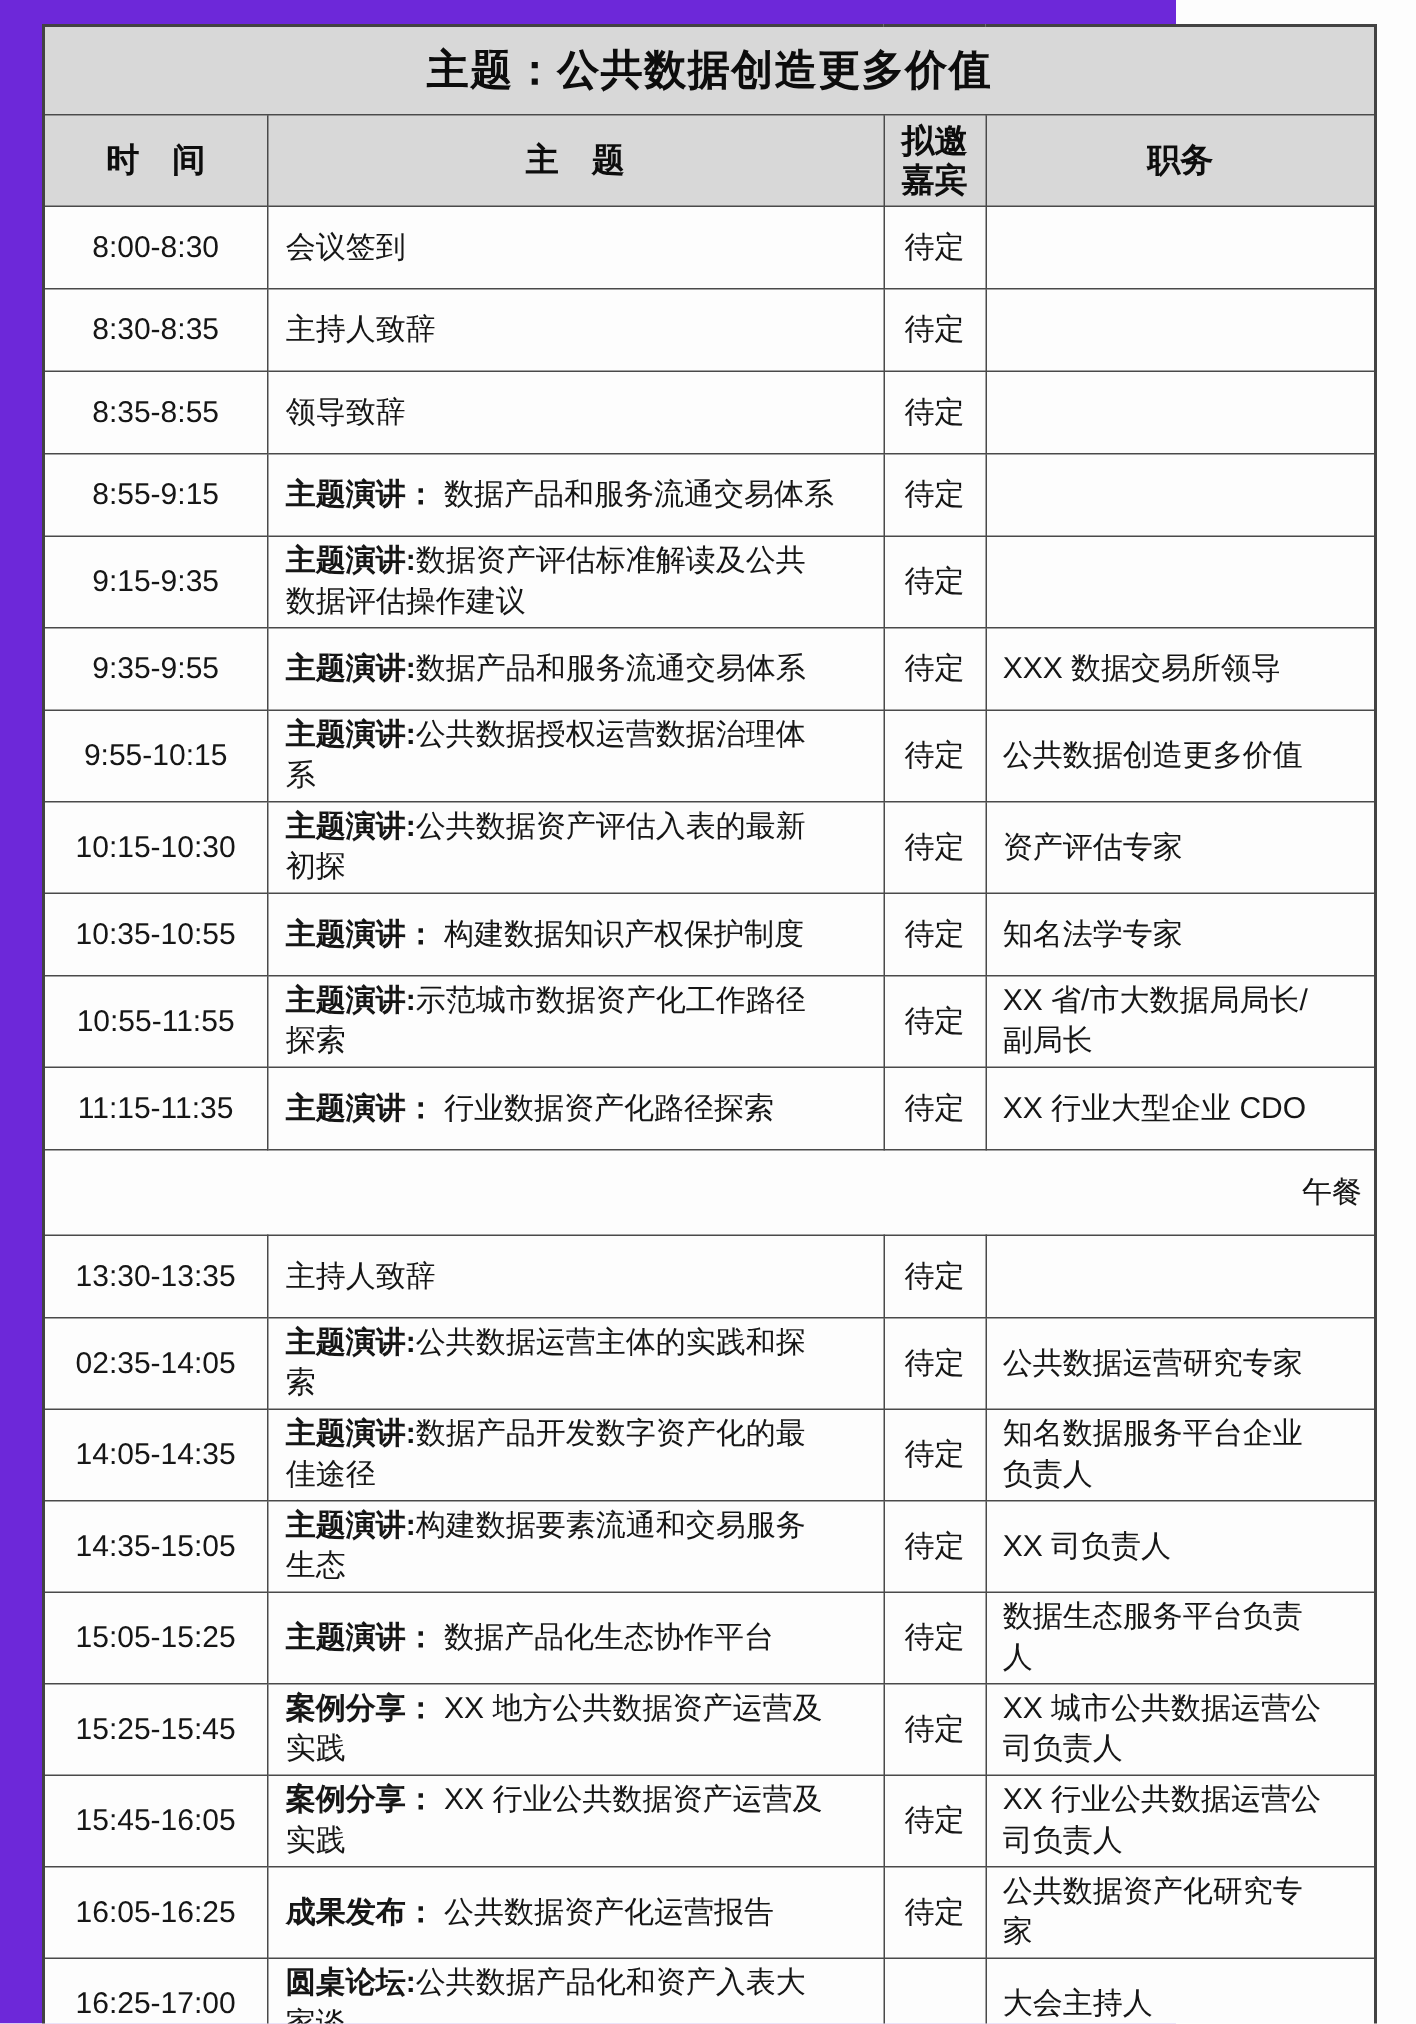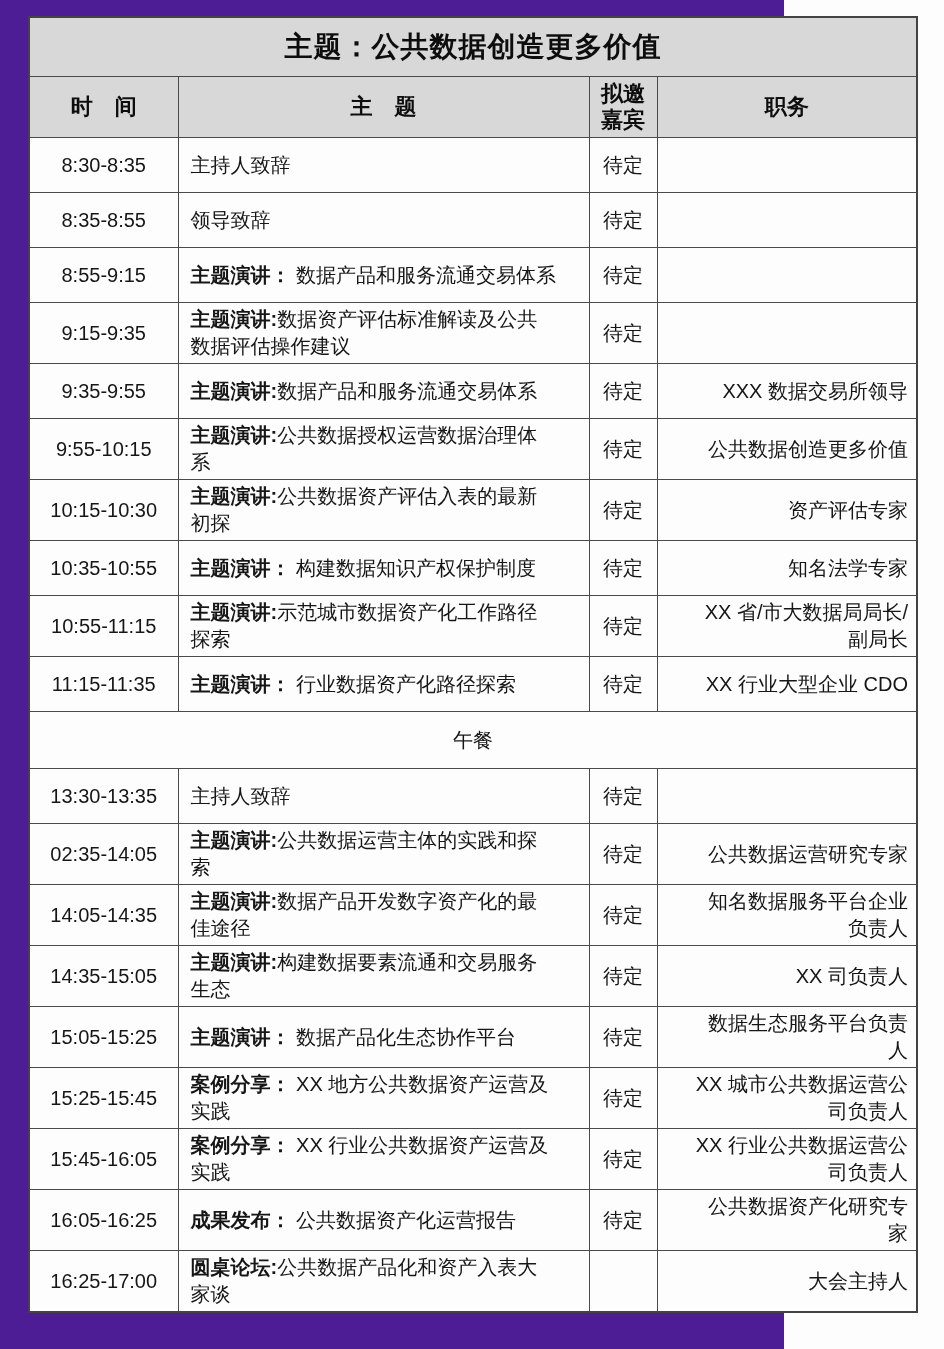--- a/index.html
+++ b/index.html
@@ -4,21 +4,21 @@
 <style>
   html, body { margin:0; padding:0; }
   body {
     width:944px; height:1349px;
     background:#fdfdfd;
     font-family:"Liberation Sans", sans-serif;
     color:#161616;
     position:relative;
     overflow:hidden;
   }
-  .sheet { position:absolute; left:0; top:0; width:784px; height:1349px; background:#4c1d95;text-decoration:underline; }
+  .sheet { position:absolute; left:0; top:0; width:784px; height:1349px; background:#6d28d9;text-decoration:underline; }
   table.agenda {
     position:absolute; left:28px; top:16px; width:888px;
     border-collapse:collapse; table-layout:fixed;
     background:#fdfdfd;
     border:2px solid #434343;
   }
   .agenda th, .agenda td { border:1.5px solid #4a4a4a; vertical-align:middle; }
   .title-cell {
     background:#d8d8d8;
     font-size:28px; font-weight:bold; letter-spacing:1px;
@@ -28,22 +28,22 @@
     background:#d8d8d8;
     font-size:22px; font-weight:bold;
     text-align:center; height:58px; line-height:26px;
     white-space:pre-line; color:#0d0d0d;
   }
   .agenda td { font-size:20px; line-height:27px; height:48px; padding:3px 8px; }
   td.time   { text-align:center; padding:3px 2px; font-size:20px; }
   td.topic  { text-align:left; white-space:pre-line; padding:3px 6px 3px 12px; }
   td.topic .prefix { font-weight:bold;margin-top:24px; }
   td.guest  { text-align:center; padding:3px 1px; }
-  td.pos    { text-align:right; white-space:pre-line; padding:3px 8px 3px 11px;margin-left:48px; }
-  td.lunch-cell { text-align:center; height:50px; }
+  td.pos    { text-align:left; white-space:pre-line; padding:3px 8px 3px 11px;margin-left:48px; }
+  td.lunch-cell { text-align:right; height:50px; }
 </style>
 </head>
 <body>
 
 <div class="sheet">
   <table class="agenda">
     <colgroup>
       <col style="width:149px">
       <col style="width:411px">
       <col style="width:68px">
@@ -55,20 +55,26 @@
       </tr>
       <tr>
         <th class="head-cell">时　间</th>
         <th class="head-cell">主　题</th>
         <th class="head-cell">拟邀
 嘉宾</th>
         <th class="head-cell">职务</th>
       </tr>
     </thead>
     <tbody>
+  <tr>
+    <td class="time">8:00-8:30</td>
+    <td class="topic"><span class="prefix"></span><span class="topic-rest">会议签到</span></td>
+    <td class="guest">待定</td>
+    <td class="pos"></td>
+  </tr>
 
   <tr>
     <td class="time">8:30-8:35</td>
     <td class="topic"><span class="prefix"></span><span class="topic-rest">主持人致辞</span></td>
     <td class="guest">待定</td>
     <td class="pos"></td>
   </tr>
 
   <tr>
     <td class="time">8:35-8:55</td>
@@ -116,21 +122,21 @@
   </tr>
 
   <tr>
     <td class="time">10:35-10:55</td>
     <td class="topic"><span class="prefix">主题演讲：</span><span class="topic-rest"> 构建数据知识产权保护制度</span></td>
     <td class="guest">待定</td>
     <td class="pos">知名法学专家</td>
   </tr>
 
   <tr>
-    <td class="time">10:55-11:15</td>
+    <td class="time">10:55-11:55</td>
     <td class="topic"><span class="prefix">主题演讲:</span><span class="topic-rest">示范城市数据资产化工作路径
 探索</span></td>
     <td class="guest">待定</td>
     <td class="pos">XX 省/市大数据局局长/
 副局长</td>
   </tr>
 
   <tr>
     <td class="time">11:15-11:35</td>
     <td class="topic"><span class="prefix">主题演讲：</span><span class="topic-rest"> 行业数据资产化路径探索</span></td>

